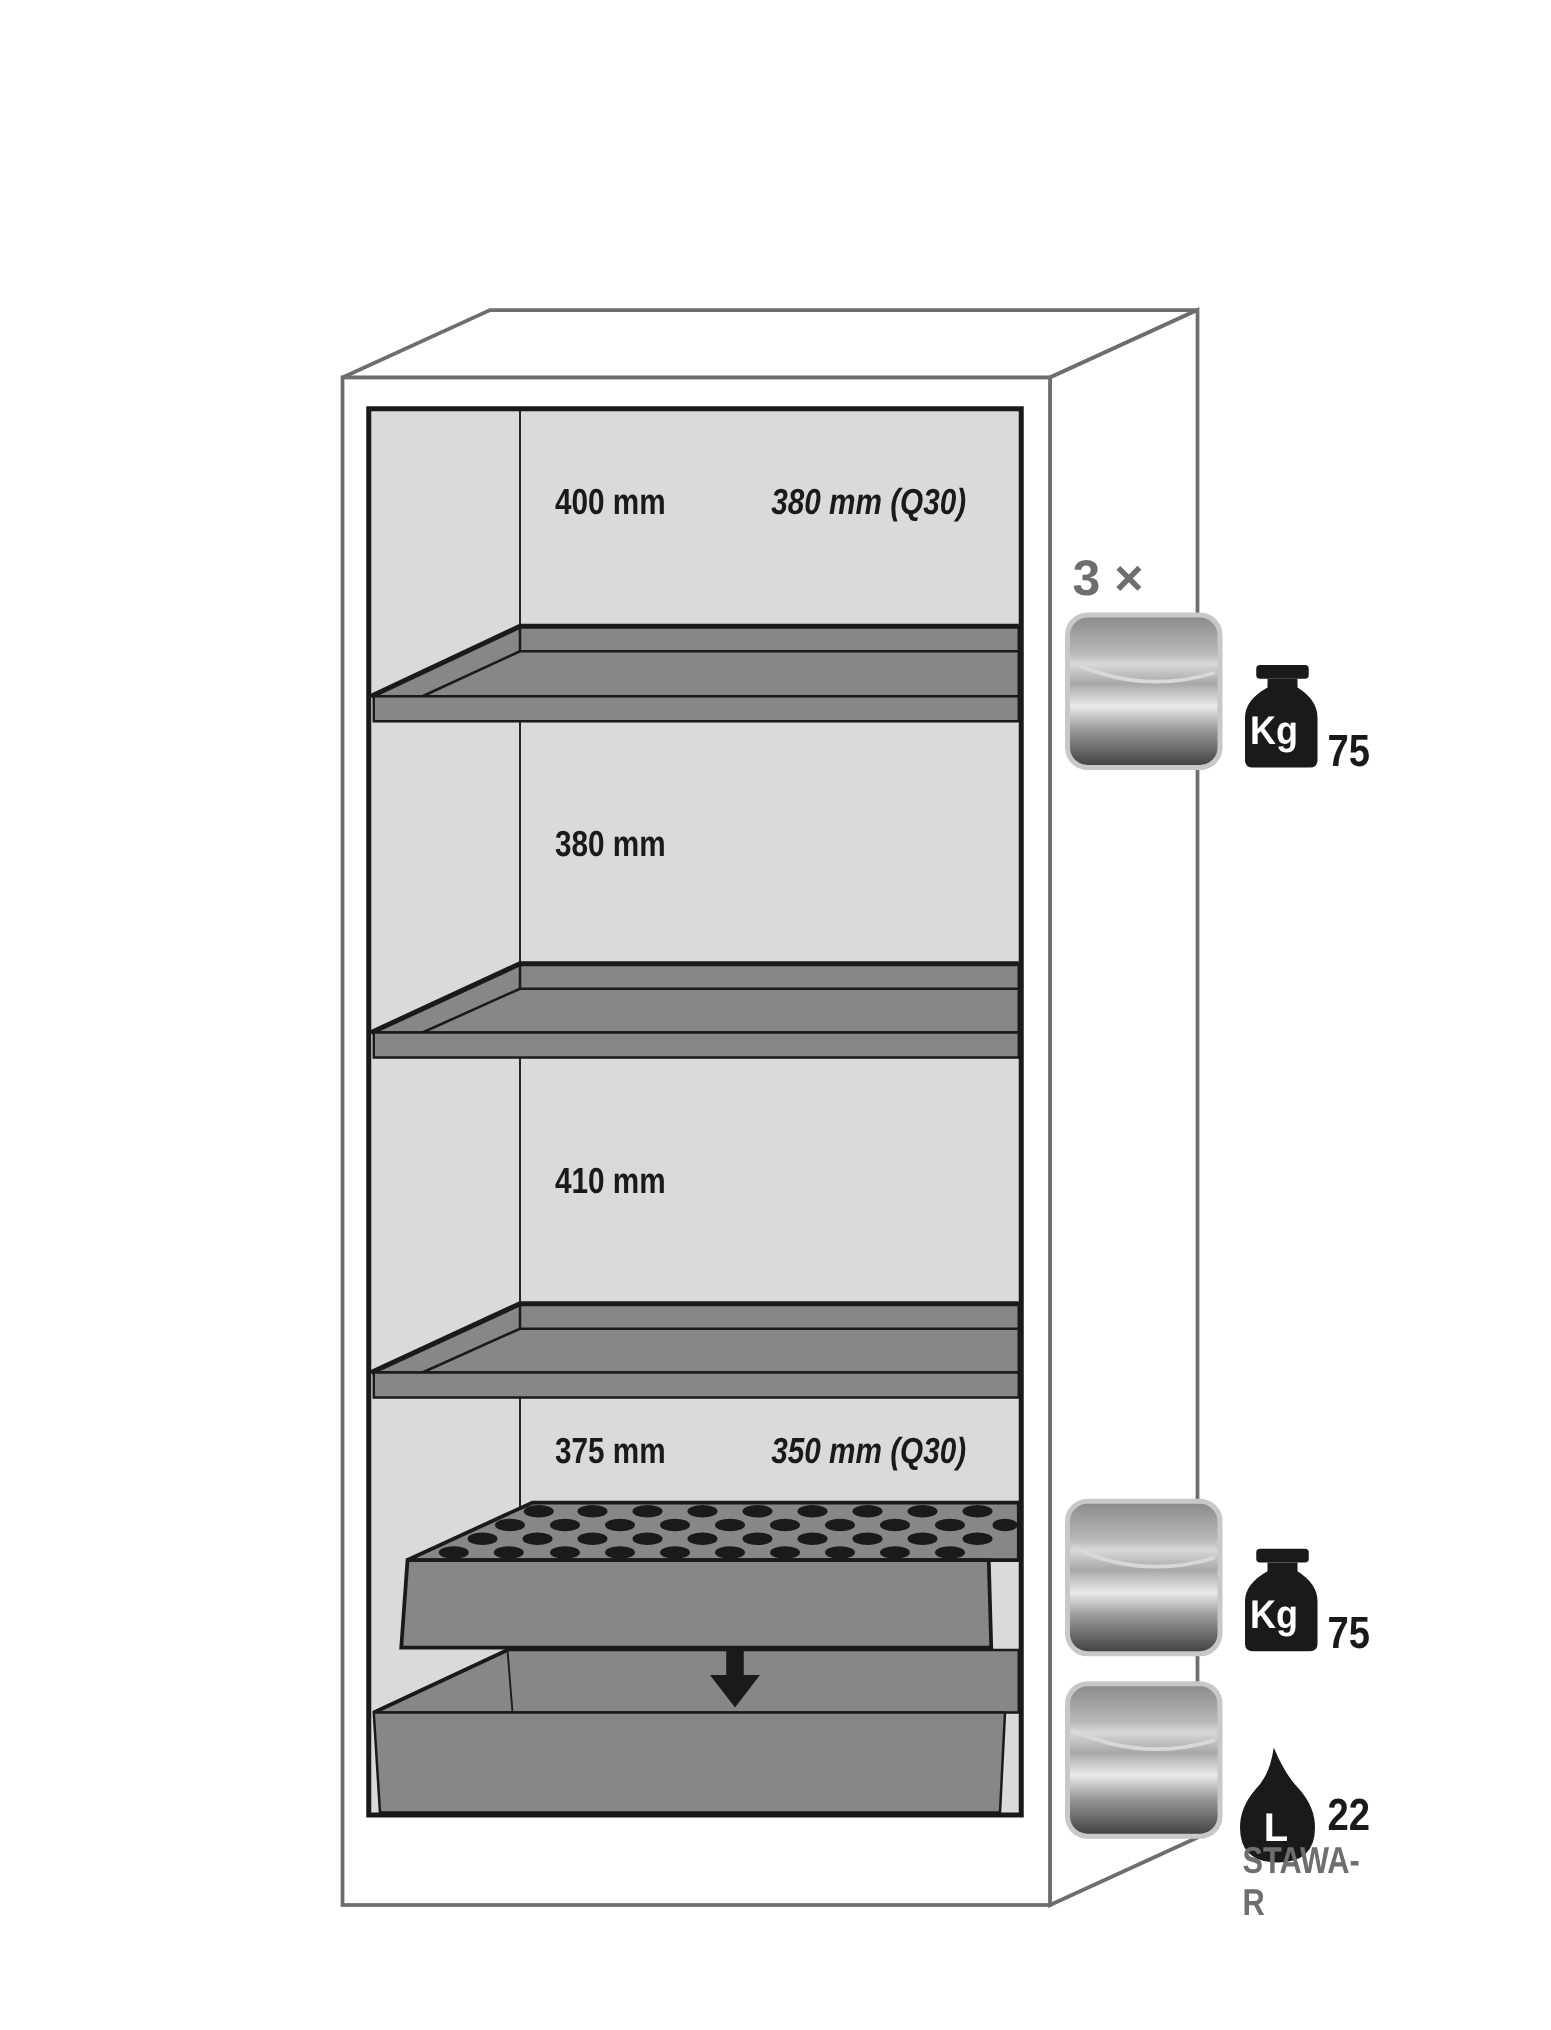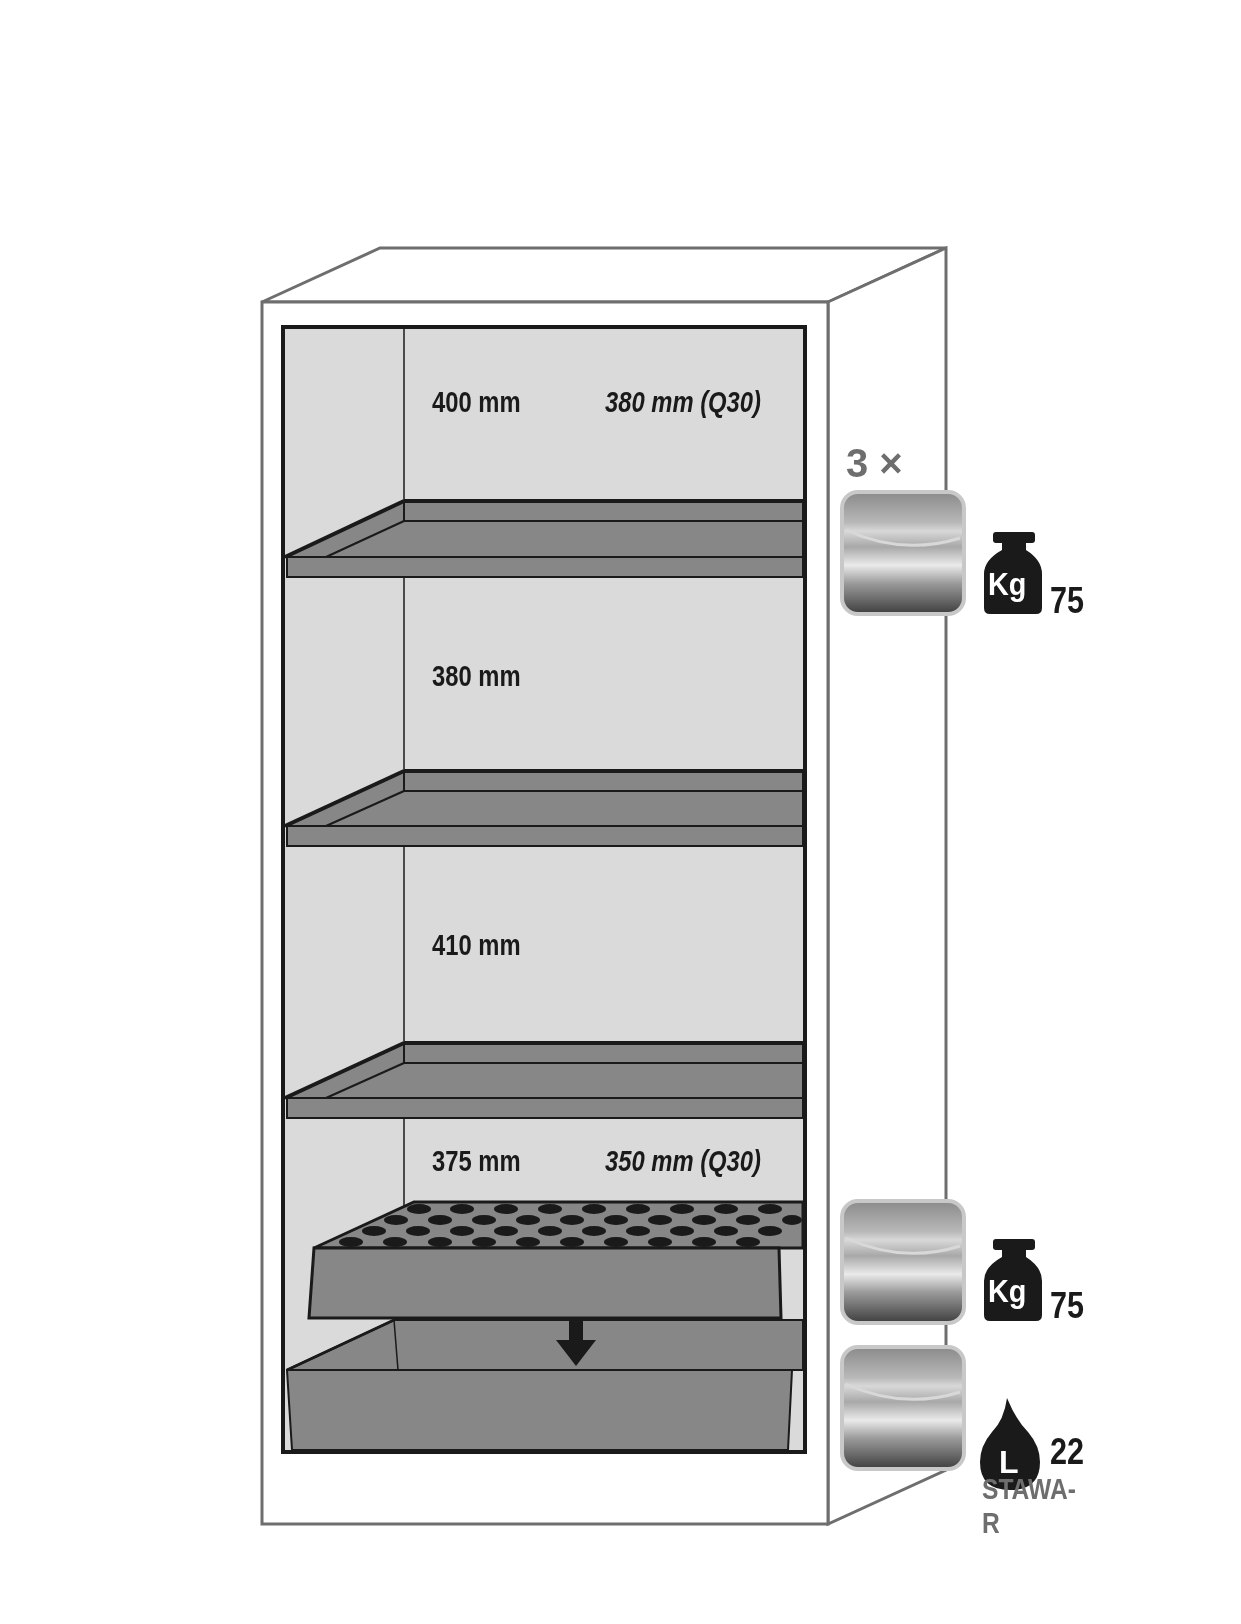--- a/index.html
+++ b/index.html
@@ -1,17 +1,17 @@
 <!DOCTYPE html>
 <html><head>
 <meta charset="utf-8">
 <style>
   html, body { margin: 0; padding: 0; background: #ffffff; }
   body { width: 1241px; height: 1624px; position: relative; overflow: hidden; font-family: "Liberation Sans", sans-serif; }
-  #stage { position: absolute; left: 4px; top: 0; width: 1018px; height: 1624px; }
+  #stage { position: absolute; left: 16px; top: 0; width: 1018px; height: 1624px; }
   .lbl { position: absolute; font-family: "Liberation Sans", sans-serif; font-weight: bold; color: #1a1a1a; white-space: nowrap; transform: scaleX(0.82); transform-origin: left top; }
   .lbl-main { font-size: 29px; }
   .lbl-alt { font-size: 29px; font-style: italic; }
   .count { position: absolute; font-family: "Liberation Sans", sans-serif; font-weight: bold; color: #6e6e6e; font-size: 40px; }
   .val { position: absolute; font-family: "Liberation Sans", sans-serif; font-weight: bold; color: #1a1a1a; font-size: 36px; transform: scaleX(0.85); transform-origin: left top; }
   .model { position: absolute; font-family: "Liberation Sans", sans-serif; font-weight: bold; color: #6e6e6e; font-size: 30px; transform: scaleX(0.82); transform-origin: left top; }
 </style>
 </head>
 <body>
 

